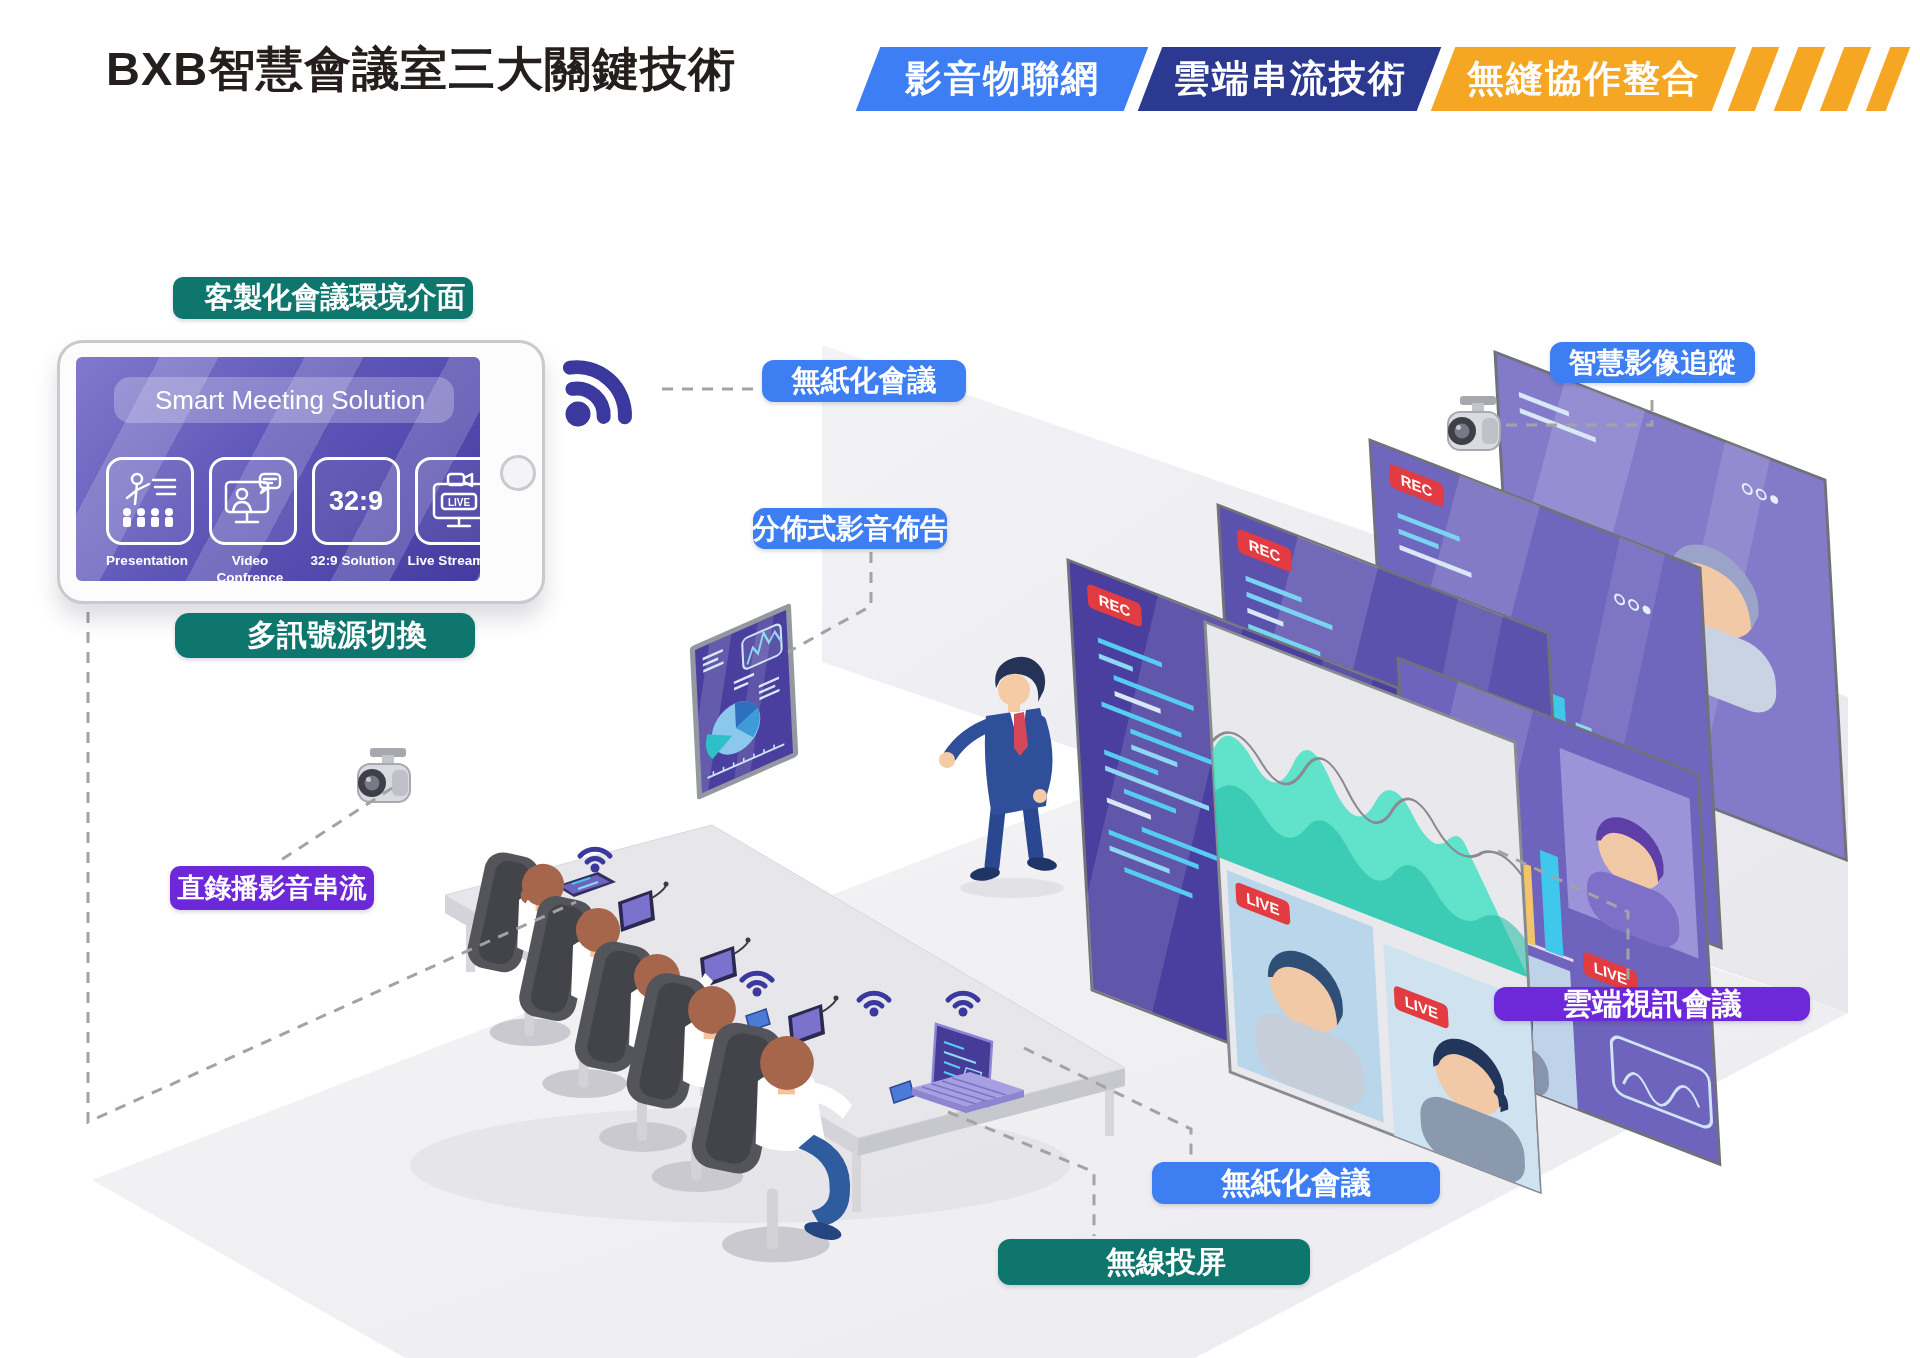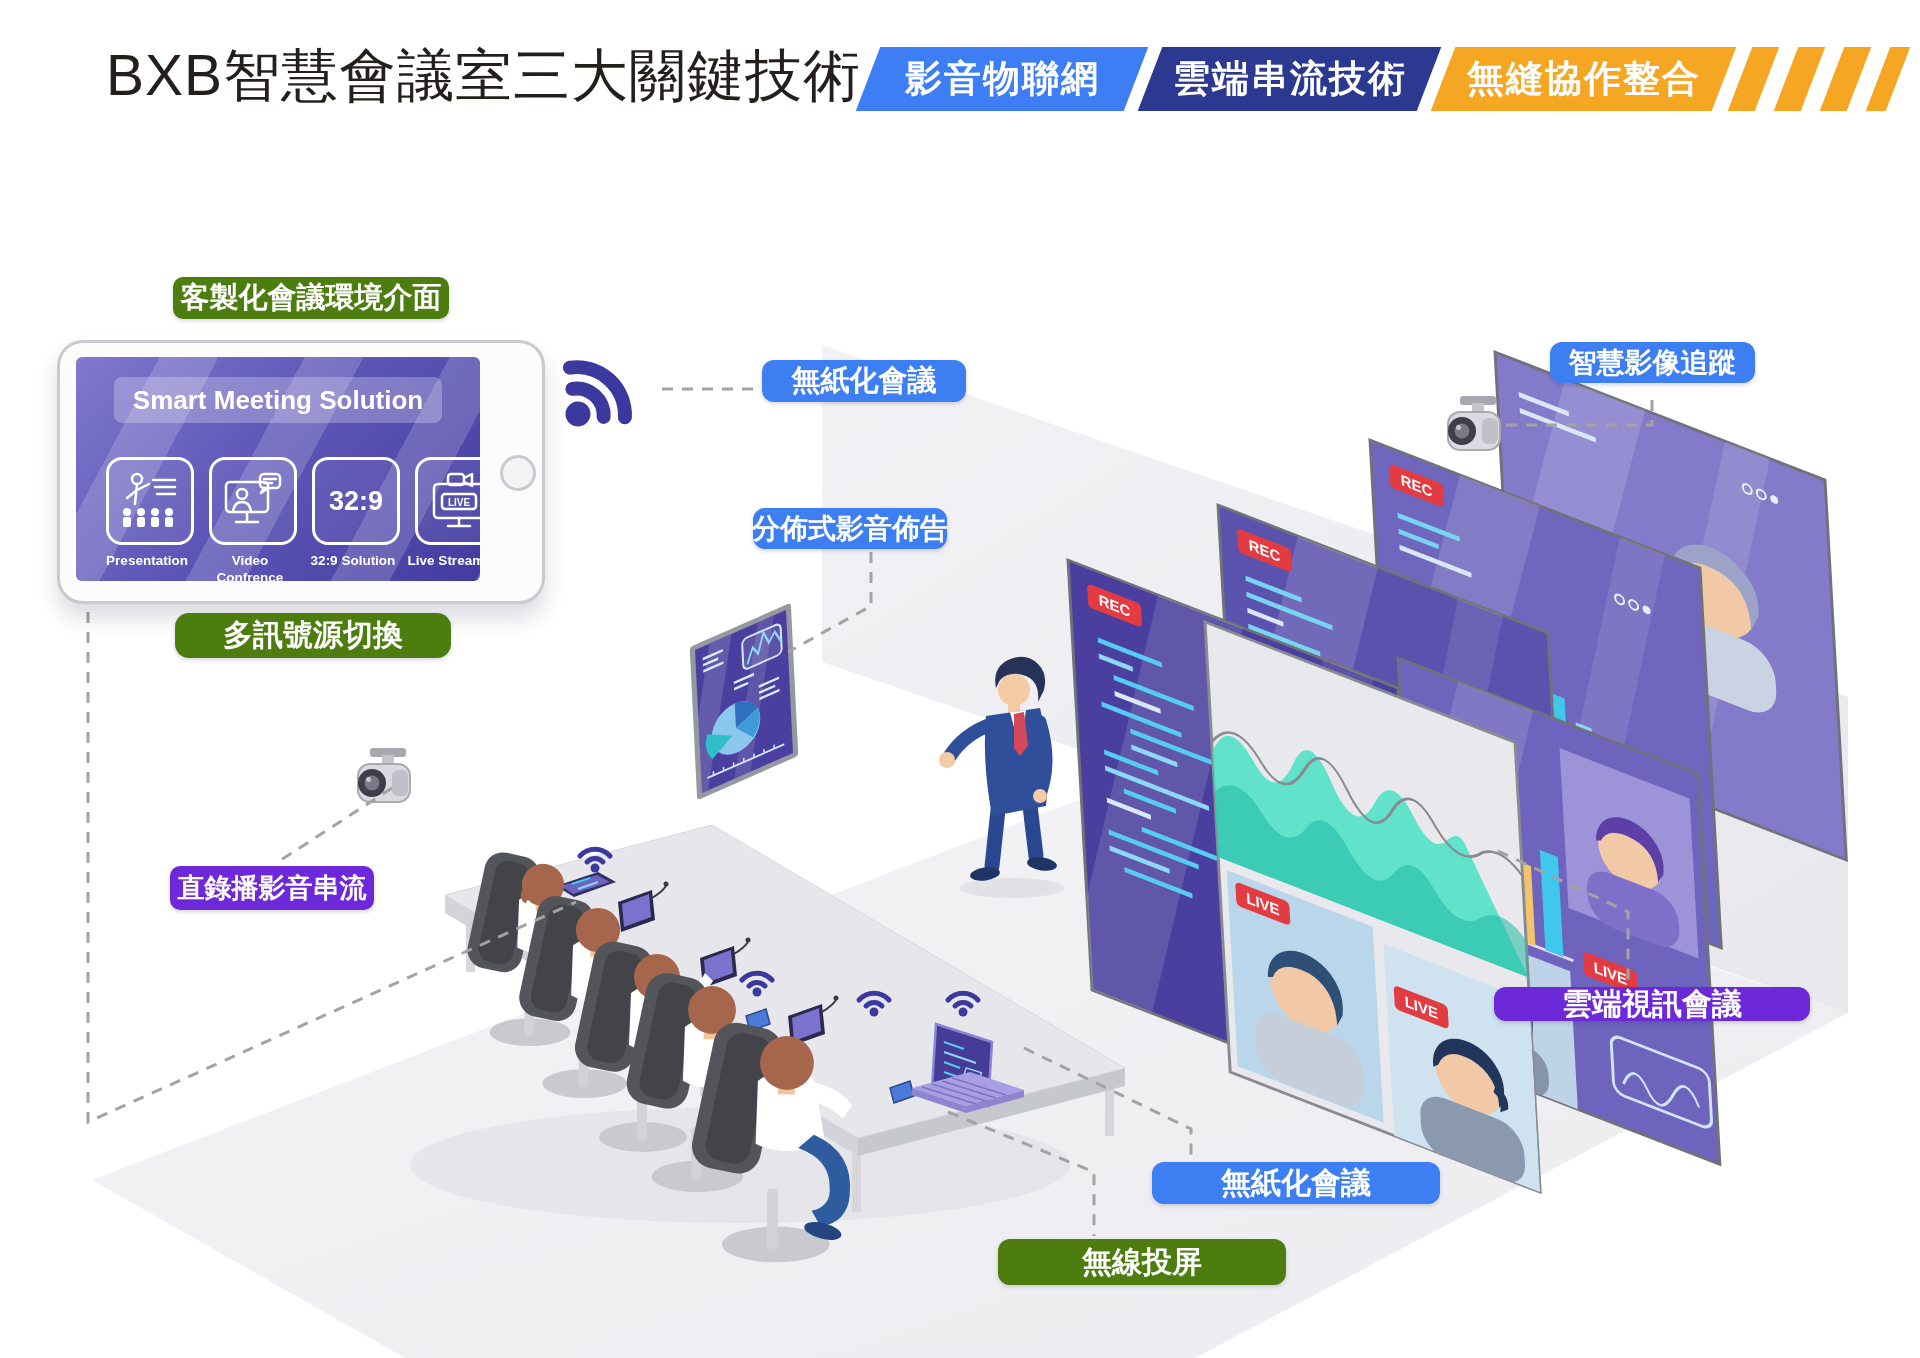--- a/index.html
+++ b/index.html
@@ -1,44 +1,44 @@
 <!DOCTYPE html>
 <html><head>
 <meta charset="utf-8">
 <style>
   html,body{margin:0;padding:0;background:#fff;}
   .stage{position:relative;width:1920px;height:1358px;background:#ffffff;overflow:hidden;
          font-family:"Liberation Sans","DejaVu Sans",sans-serif;}
   .scene{position:absolute;left:0;top:0;z-index:1;}
   
-  .title{position:absolute;left:106px;top:38px;font-size:57px;font-weight:400;color:#241E1C;
+  .title{position:absolute;left:106px;top:38px;font-size:47px;font-weight:700;color:#241E1C;
          letter-spacing:1px;z-index:3;white-space:nowrap;}
   .banner{position:absolute;top:47px;height:64px;transform:skewX(-21deg);display:flex;
           align-items:center;justify-content:center;z-index:3;}
   .banner span{transform:skewX(21deg);color:#fff;font-size:37px;font-weight:700;letter-spacing:2px;white-space:nowrap;}
   .b-blue{background:#3D7EF5;}.b-navy{background:#2B3990;}.b-orange{background:#F5A623;}
   .stripe{position:absolute;top:47px;height:64px;width:27px;transform:skewX(-21deg);
           background:#F5A623;z-index:3;}
   
   .callout{position:absolute;color:#fff;display:flex;align-items:center;justify-content:center;
            font-weight:700;z-index:4;box-shadow:0 2px 4px rgba(30,30,70,.18);white-space:nowrap;}
-  .co-orange{background:#4d7c0f;}.co-blue{background:#3D7EF2;}.co-navy{background:#6d28d9;}
+  .co-orange{background:#0f766e;padding-left:24px;}.co-blue{background:#3D7EF2;}.co-navy{background:#6d28d9;}
   
   .tablet{position:absolute;left:57px;top:340px;width:482px;height:258px;background:#FCFCFD;
           border:3px solid #C9C9CF;border-radius:26px;z-index:3;
           box-shadow:0 14px 22px rgba(40,40,70,.16);}
   .tscreen{position:absolute;left:16px;top:14px;width:404px;height:224px;border-radius:6px;overflow:hidden;
            background:linear-gradient(132deg,#8079CC 0%,#5F57B8 45%,#443BA0 100%);}
   .tstripes{position:absolute;left:-40px;top:-40px;right:-40px;bottom:-40px;
             background:repeating-linear-gradient(118deg,rgba(255,255,255,.17) 0 52px,rgba(255,255,255,0) 52px 128px);}
   .thome{position:absolute;left:440px;top:112px;width:30px;height:30px;border-radius:50%;
          background:#F4F4F6;border:3px solid #C9C9CF;}
   .ttitle{position:absolute;left:38px;top:20px;width:328px;height:46px;background:rgba(255,255,255,.25);
-          border-radius:8px;color:#fff;font-size:26px;font-weight:700;display:flex;align-items:center;
-          justify-content:center;}
+          border-radius:16px;color:#fff;font-size:26px;font-weight:400;display:flex;align-items:center;
+          justify-content:center;padding-left:12px;}
   .tile{position:absolute;top:100px;width:82px;height:82px;border:3px solid #fff;border-radius:16px;
         background:rgba(255,255,255,.07);display:flex;align-items:center;justify-content:center;
         color:#fff;}
   .tile-num{font-size:27px;font-weight:800;letter-spacing:0;}
   .tlabel{position:absolute;top:196px;width:104px;color:#fff;font-size:13.5px;font-weight:600;
           text-align:center;line-height:1.25;}
 </style>
 </head>
 <body>
 

